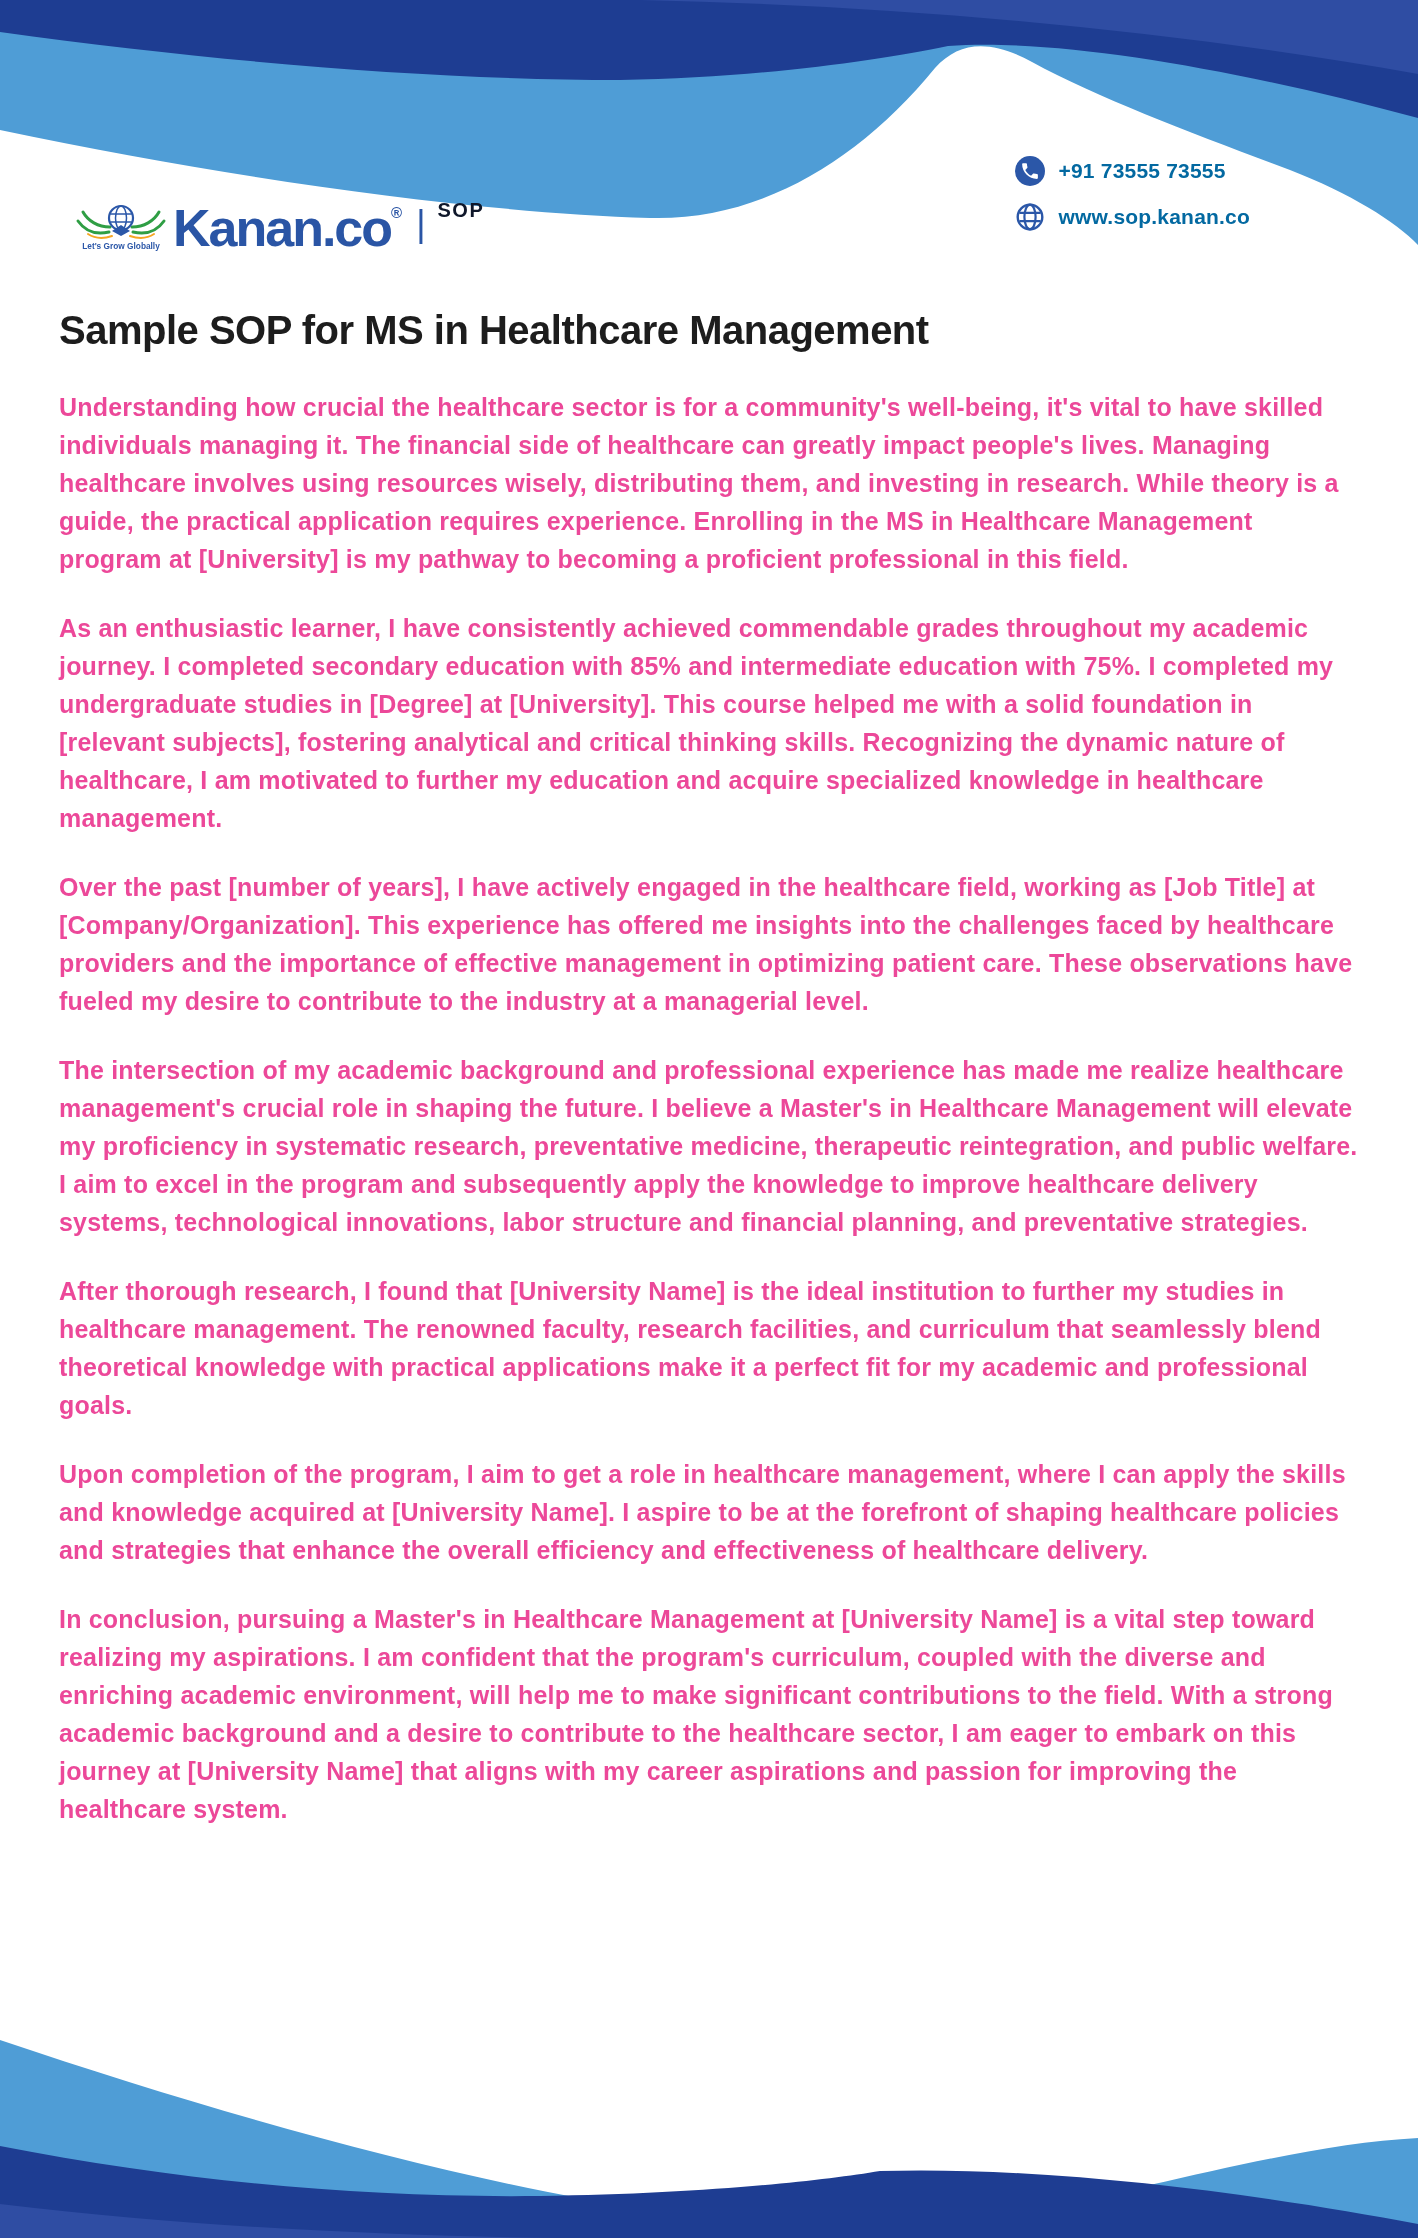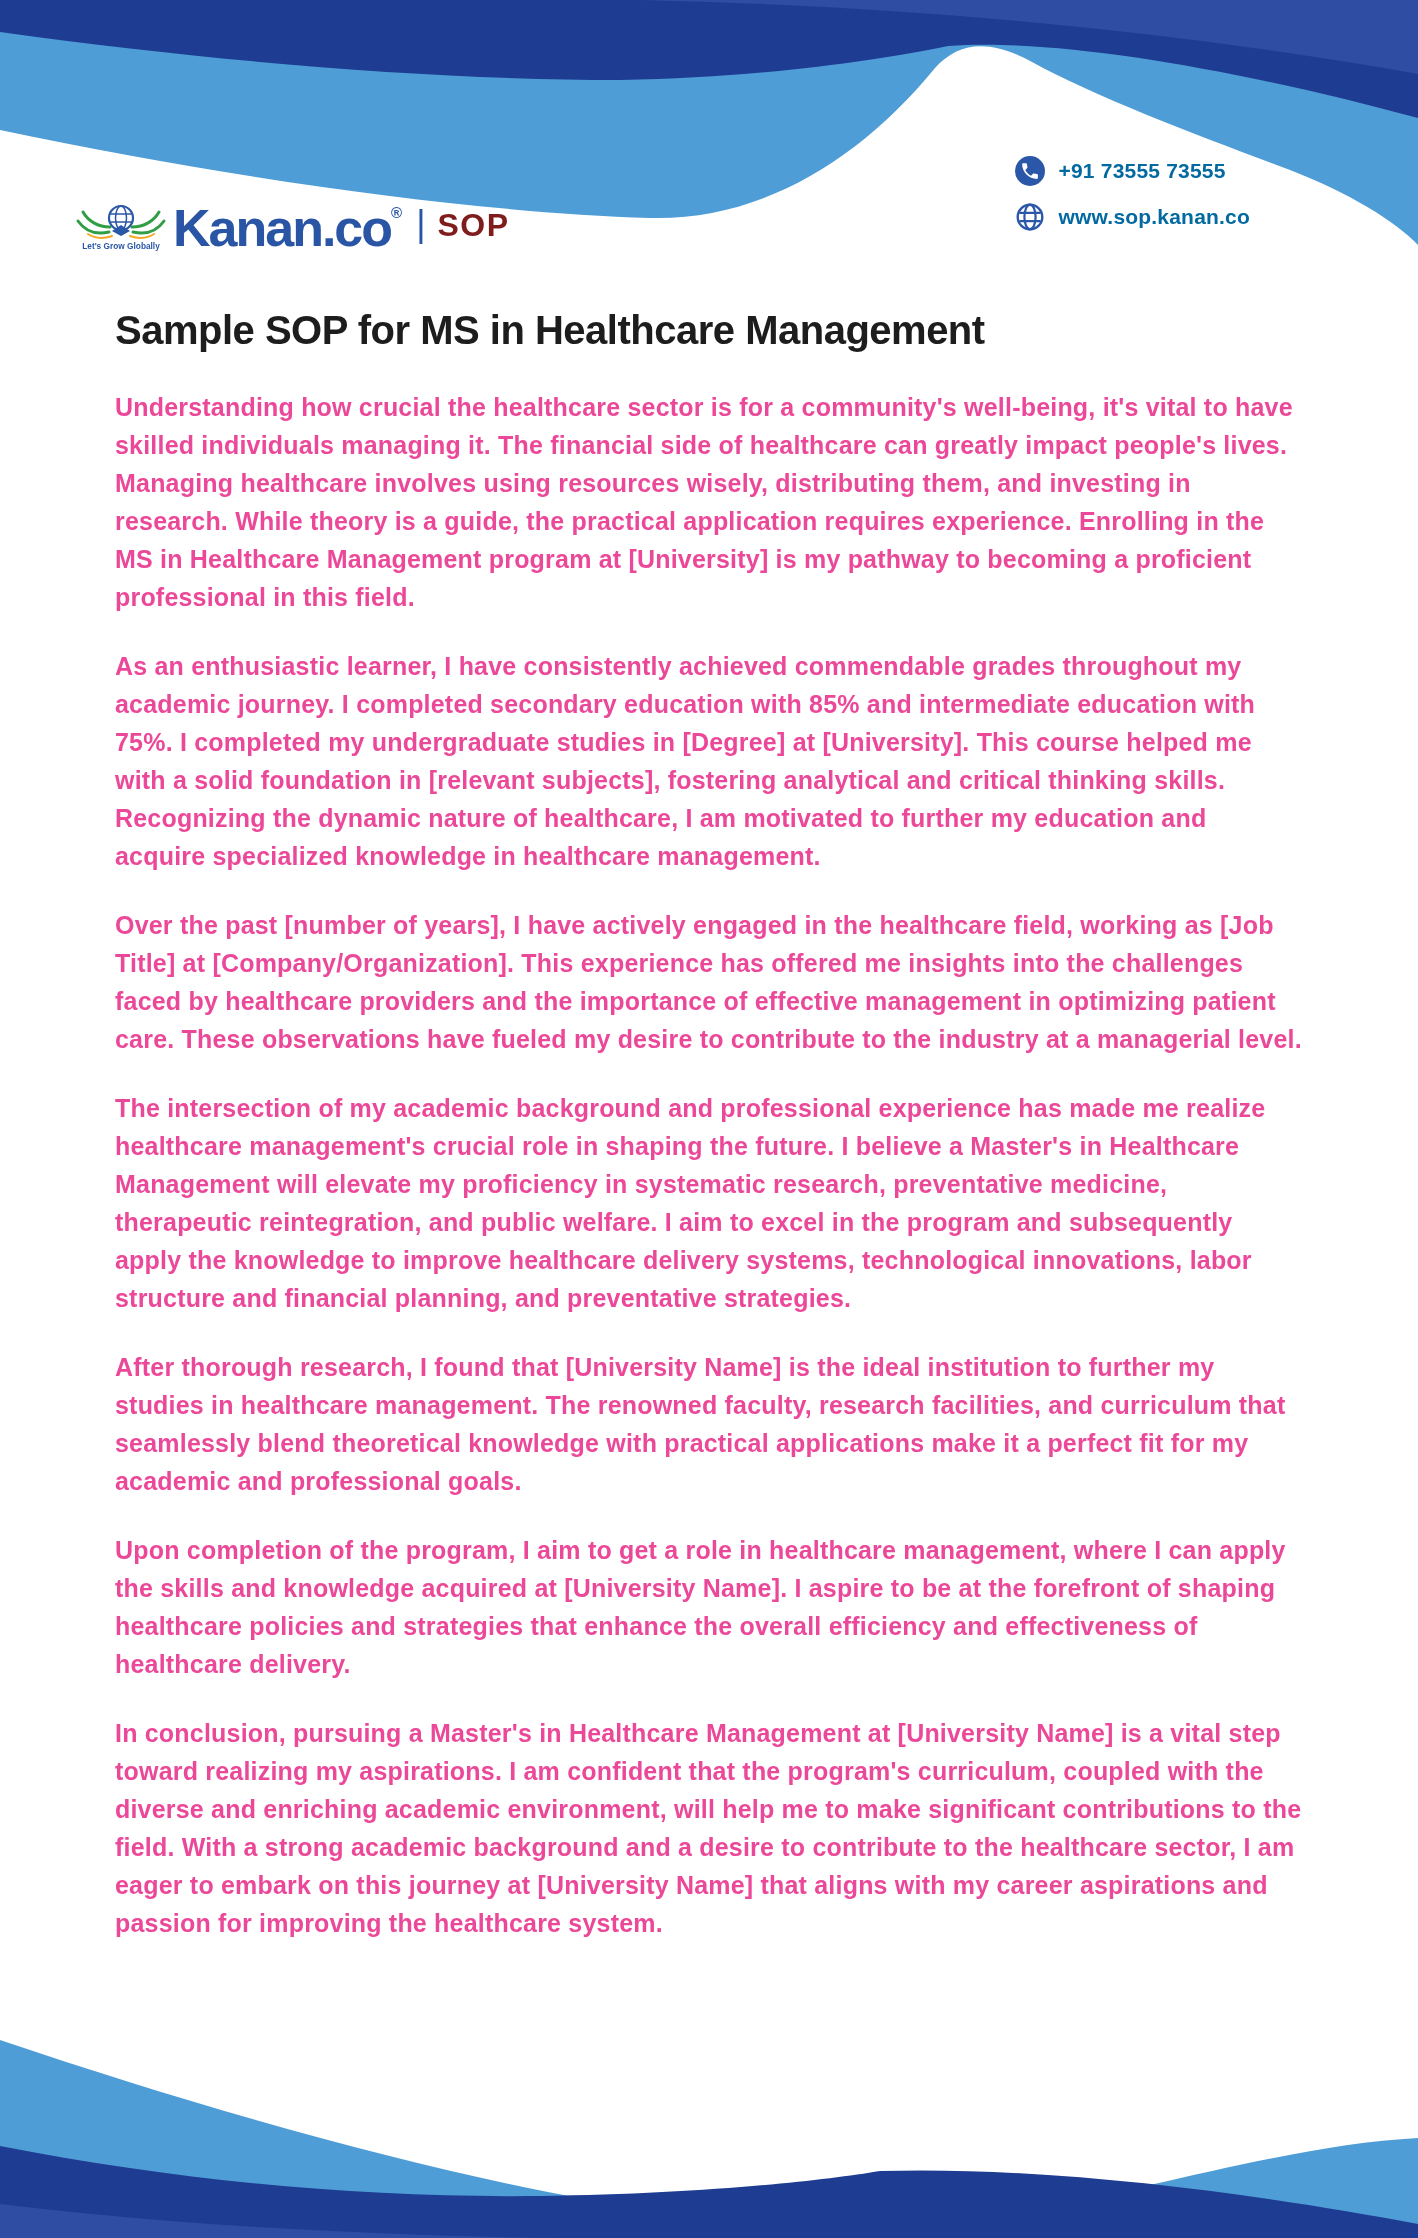--- a/index.html
+++ b/index.html
@@ -36,34 +36,34 @@
   .wordmark {
     font-size: 52px; font-weight: 700; color: #2a55a5;
     letter-spacing: -2px; line-height: 1; margin-top: 2px;
   }
   .wordmark sup { font-size: 15px; letter-spacing: 0; vertical-align: 28px; }
   .logo-divider {
     font-size: 36px; font-weight: 300; color: #2a55a5;
     margin: 6px 12px 0 14px; line-height: 1;
   }
   .logo-suffix {
-    font-size: 32px; font-weight: 700; color: #7f1d1d;
-    letter-spacing: 1.5px; margin-top: 9px; line-height: 1;
+    font-size: 20px; font-weight: 700; color: #0f172a;
+    letter-spacing: 1.5px; line-height: 1;
   }
   .contact { display: flex; flex-direction: column; gap: 16px; }
   .contact-row { display: flex; align-items: center; gap: 14px; }
   .contact-icon { width: 30px; height: 30px; flex: 0 0 auto; display: block; }
   .contact-text {
     font-size: 21px; font-weight: 700; color: #0369a1; letter-spacing: 0.2px;
   }
   
   .main {
     position: relative;
     z-index: 1;
-    padding: 0 115px;
+    padding: 0 59px;
   }
   .doc-title {
     margin: 54px 0 36px 0;
     font-size: 40px;
     font-weight: 700;
     color: #1d1d1d;
     letter-spacing: -0.5px;
     line-height: 1.1;
   }
   .para {

